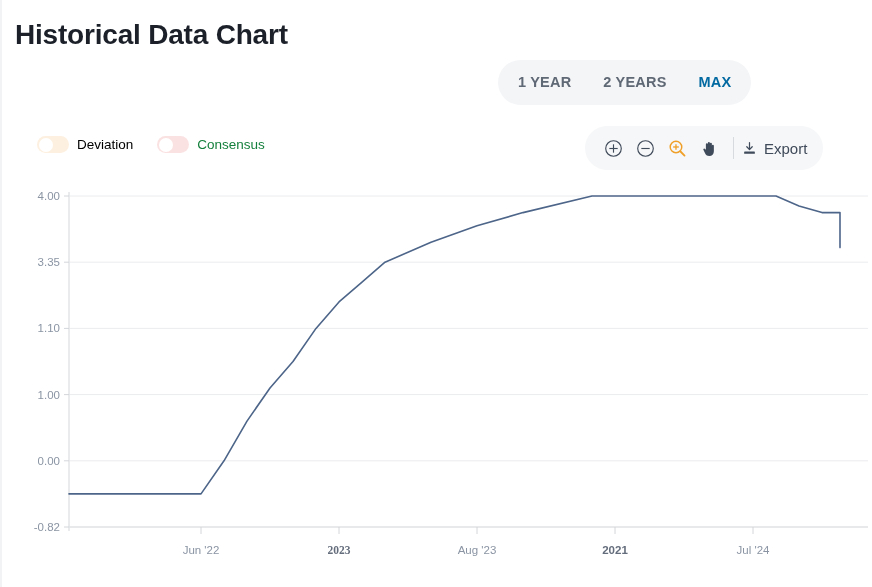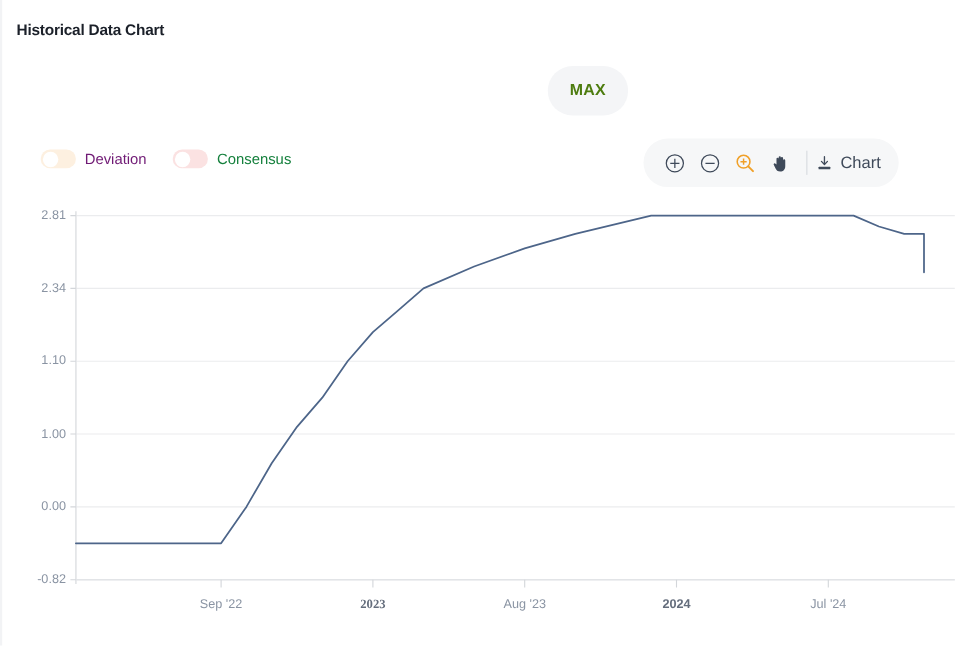--- a/index.html
+++ b/index.html
@@ -20,21 +20,21 @@
     height: 587px;
     background: #ffffff;
     box-sizing: border-box;
     border-left: 2px solid #f2f3f5;
   }
   
   .page-title {
     position: absolute;
     left: 13px;
     top: 19px;
-    font-size: 14px;
+    font-size: 28px;
     font-weight: bold;
     color: #1b2029;
     letter-spacing: -0.2px;
     white-space: nowrap;
   }
   
   .range-pill {
     position: absolute;
     left: 496px;
     top: 60px;
@@ -50,21 +50,21 @@
     font-size: 14.5px;
     font-weight: bold;
     color: #5f6875;
     padding: 0 16px;
     line-height: 45px;
     white-space: nowrap;
     cursor: pointer;
     letter-spacing: 0.2px;
   }
   .range-opt.active {
-    color: #4d7c0f;
+    color: #0369a1;
   }
   
   .toolbar-pill {
     position: absolute;
     left: 583px;
     top: 126px;
     height: 44px;
     border-radius: 22px;
     background: #f6f7f8;
     display: flex;
@@ -170,20 +170,22 @@
   }
 </style>
 </head>
 <body>
 
 <div id="root">
 
   <div class="page-title">Historical Data Chart</div>
 
   <div class="range-pill">
+    <div class="range-opt">1 YEAR</div>
+    <div class="range-opt">2 YEARS</div>
     <div class="range-opt active">MAX</div>
   </div>
 
   <div class="toolbar-pill">
     <div class="tool-btn">
       <svg width="19" height="19" viewBox="0 0 20 20">
         <circle cx="10" cy="10" r="8.2" fill="none" stroke="#3f4a5a" stroke-width="1.2"></circle>
         <line x1="10" y1="5.6" x2="10" y2="14.4" stroke="#3f4a5a" stroke-width="1.2"></line>
         <line x1="5.6" y1="10" x2="14.4" y2="10" stroke="#3f4a5a" stroke-width="1.2"></line>
       </svg>
@@ -206,30 +208,30 @@
       <svg width="19" height="19" viewBox="0 0 20 20">
         <path d="M6.2 11.2 V5.6 a1.05 1.05 0 0 1 2.1 0 V10 V4.3 a1.05 1.05 0 0 1 2.1 0 V10 V4.9 a1.05 1.05 0 0 1 2.1 0 V10.6 V7.2 a1.05 1.05 0 0 1 2.1 0 v5.6 c0 3.1 -2.0 5.1 -4.7 5.1 c-2.6 0 -3.9 -1.4 -4.7 -3.2 l-1.5 -3.1 a1.0 1.0 0 0 1 1.6 -1.2 z" fill="#3f4a5a"></path>
       </svg>
     </div>
     <div class="tool-divider"></div>
     <div class="export-btn">
       <svg width="15" height="15" viewBox="0 0 16 16">
         <path d="M8 1.6 V8.4 M5.1 6.1 L8 9.2 L10.9 6.1" fill="none" stroke="#3f4a5a" stroke-width="1.3" stroke-linecap="round" stroke-linejoin="round"></path>
         <rect x="2.3" y="11.2" width="11.4" height="2.5" rx="0.5" fill="#3f4a5a"></rect>
       </svg>
-      <span class="export-label">Chart</span>
+      <span class="export-label">Export</span>
     </div>
   </div>
 
   <div class="legend">
     <div class="legend-item">
       <span class="toggle" id="tgl0" style="background: rgb(253, 240, 224);">
           <span class="knob"></span>
         </span>
-      <span class="legend-label" style="color: #701a75;">Deviation</span>
+      <span class="legend-label" style="color: #000000;">Deviation</span>
     </div>
     <div class="legend-item">
       <span class="toggle" id="tgl1" style="background: rgb(251, 226, 226);">
           <span class="knob"></span>
         </span>
       <span class="legend-label" style="color: #15803d;">Consensus</span>
     </div>
   </div>
 
   <div class="chart-area">
@@ -250,40 +252,40 @@
         <line x1="67" y1="527" x2="866" y2="527" stroke="#e2e4e7" stroke-width="1.5"></line>
         <line x1="199" y1="527" x2="199" y2="534" stroke="#d3d6da" stroke-width="1"></line>
         <line x1="337" y1="527" x2="337" y2="534" stroke="#d3d6da" stroke-width="1"></line>
         <line x1="475" y1="527" x2="475" y2="534" stroke="#d3d6da" stroke-width="1"></line>
         <line x1="613" y1="527" x2="613" y2="534" stroke="#d3d6da" stroke-width="1"></line>
         <line x1="751" y1="527" x2="751" y2="534" stroke="#d3d6da" stroke-width="1"></line>
         <polyline points="67.0,493.9 107.0,493.9 153.0,493.9 199.0,493.9 222.0,460.8 245.0,421.1 268.0,388.0 291.0,361.5 314.0,328.4 337.0,301.9 360.0,282.1 383.0,262.2 429.0,242.3 475.0,225.8 521.0,212.6 590.0,196.0 659.0,196.0 728.0,196.0 774.0,196.0 797.0,205.9 820.0,212.6 838.0,212.6 838.0,229.1 838.0,247.6" fill="none" stroke="#4d6589" stroke-width="1.6" stroke-linejoin="round" stroke-linecap="round"></polyline>
       </svg>
     <div id="ylabels">
         <div class="ytick-wrap" style="top: 196px;">
-          <div class="ytick-label">2.81</div>
+          <div class="ytick-label">4.00</div>
         </div>
         <div class="ytick-wrap" style="top: 262.2px;">
-          <div class="ytick-label">2.34</div>
+          <div class="ytick-label">3.35</div>
         </div>
         <div class="ytick-wrap" style="top: 328.4px;">
           <div class="ytick-label">1.10</div>
         </div>
         <div class="ytick-wrap" style="top: 394.6px;">
           <div class="ytick-label">1.00</div>
         </div>
         <div class="ytick-wrap" style="top: 460.8px;">
           <div class="ytick-label">0.00</div>
         </div>
         <div class="ytick-wrap" style="top: 527px;">
           <div class="ytick-label">-0.82</div>
         </div>
       </div>
     <div id="xlabels">
-        <div class="xtick-label" style="left: 199px;">Sep '22</div>
+        <div class="xtick-label" style="left: 199px;">Jun '22</div>
         <div class="xtick-label bold" style="left: 337px; font-family: Liberation Serif, serif;">2023</div>
         <div class="xtick-label" style="left: 475px;">Aug '23</div>
-        <div class="xtick-label bold" style="left: 613px;">2024</div>
+        <div class="xtick-label bold" style="left: 613px;">2021</div>
         <div class="xtick-label" style="left: 751px;">Jul '24</div>
       </div>
   </div>
 
 </div>
 
 </body></html>

